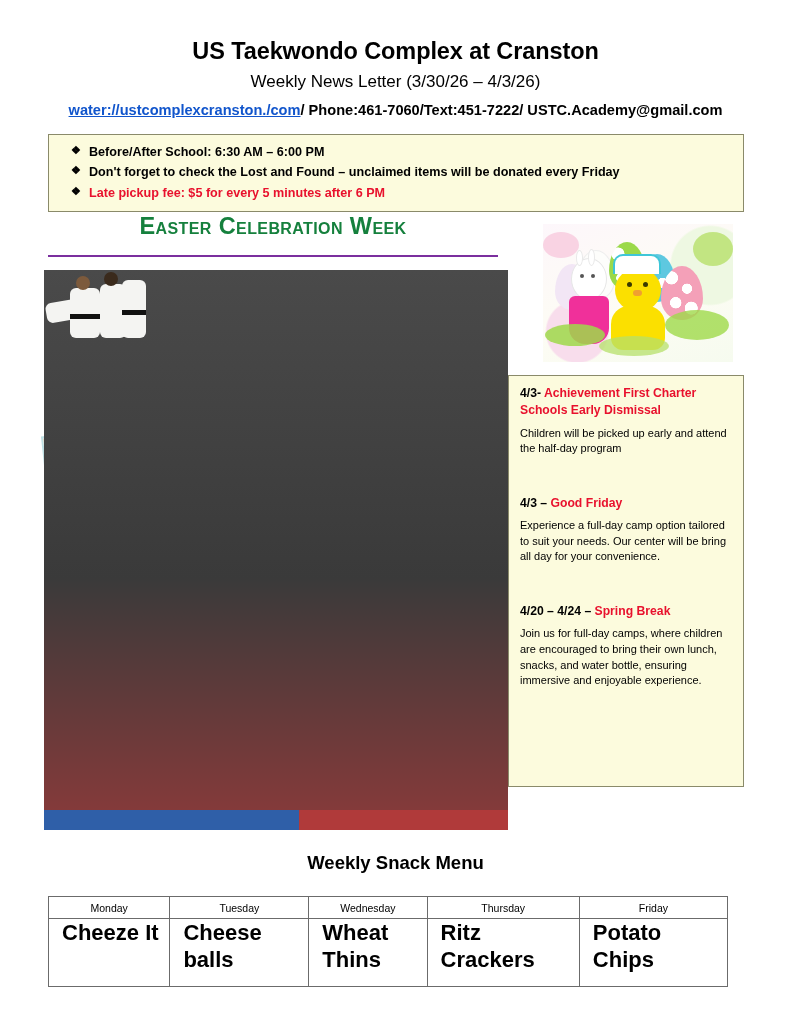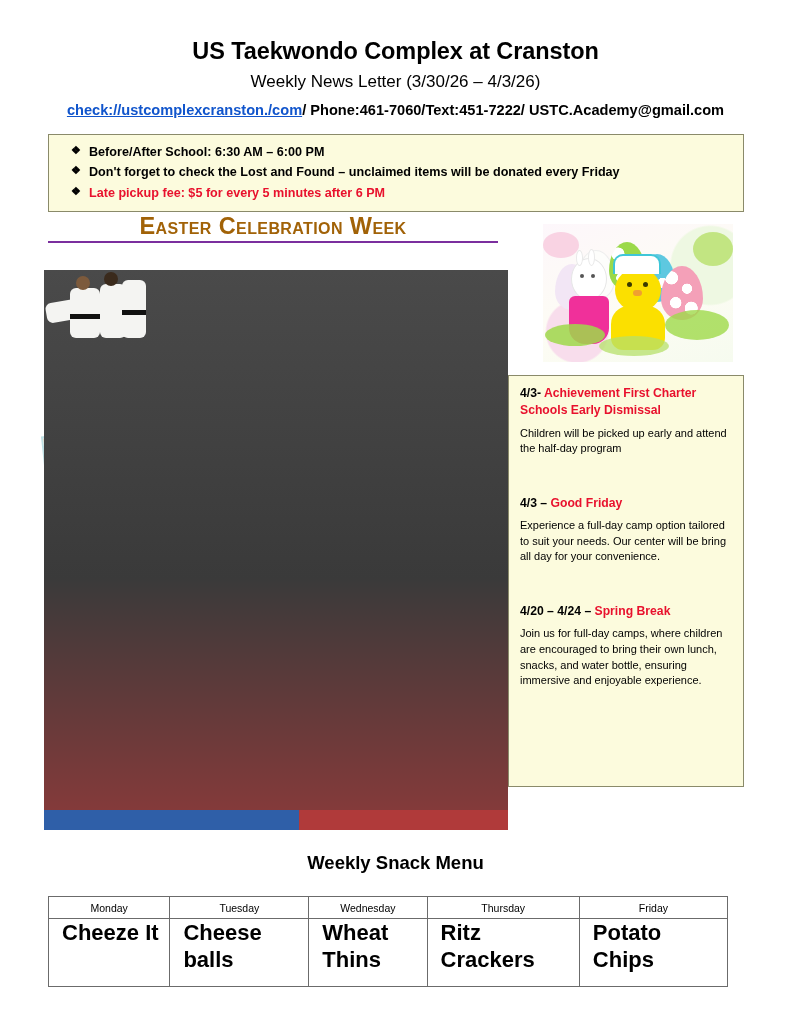--- a/index.html
+++ b/index.html
@@ -60,23 +60,23 @@
   }
   .infobox li .bullet {
     position:absolute; left: 12px; top: 0px; font-size: 11px;
   }
   .infobox li.alert { color:#e8112d; }
 
   
   .easter-title {
     position:absolute; left: 48px; top: 213px; width: 450px;
     text-align:center;
-    color:#a16207; font-size: 23.5px; font-weight: bold;
+    color:#15803d; font-size: 23.5px; font-weight: bold;
     font-variant: small-caps; letter-spacing: 0.4px;
-    border-bottom: 2.5px solid #7b2f9e; padding-bottom: 1px;
+    border-bottom: 2.5px solid #7b2f9e; padding-bottom: 15px;
     display:inline-block;
   }
 
   
   .body-col {
     position:absolute; left: 44px; top: 270px; width: 464px;
     font-size: 12.4px; line-height: 1.53; text-align: left;
   }
   .body-col p { margin: 0 0 12px 0; }
   .hdr-link {
@@ -189,21 +189,21 @@
     vertical-align: top; padding: 1px 4px 0 13px; line-height: 1.22;
   }
 </style>
 </head>
 <body>
 
 <div class="header">
   <div class="title">US Taekwondo Complex at Cranston</div>
   <div class="subtitle">Weekly News Letter (3/30/26 – 4/3/26)</div>
   <div class="contact">
-    <a class="url" href="#">check://ustcomplexcranston./com</a><span>/ Phone:461-7060/Text:451-7222/ USTC.Academy@gmail.com</span>
+    <a class="url" href="#">water://ustcomplexcranston./com</a><span>/ Phone:461-7060/Text:451-7222/ USTC.Academy@gmail.com</span>
   </div>
 
 </div>
 
 <div class="infobox">
   <ul>
     <li>
       <span class="bullet">❖</span>
       <span>Before/After School: 6:30 AM – 6:00 PM</span>
     </li>

